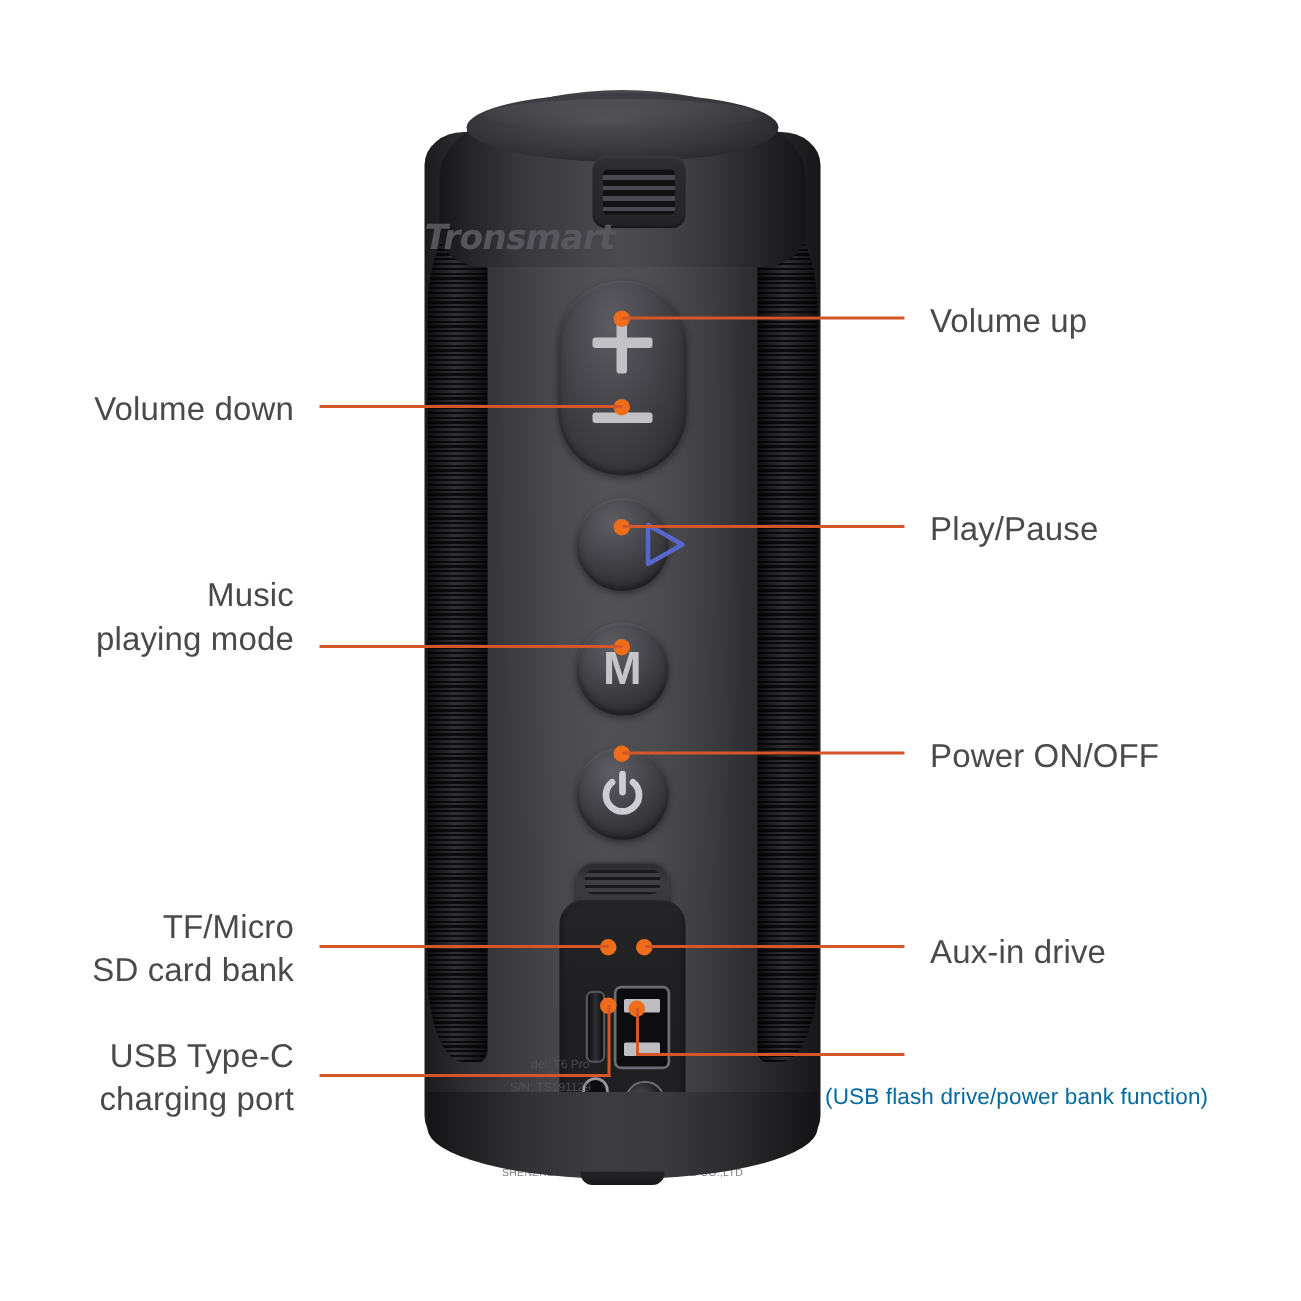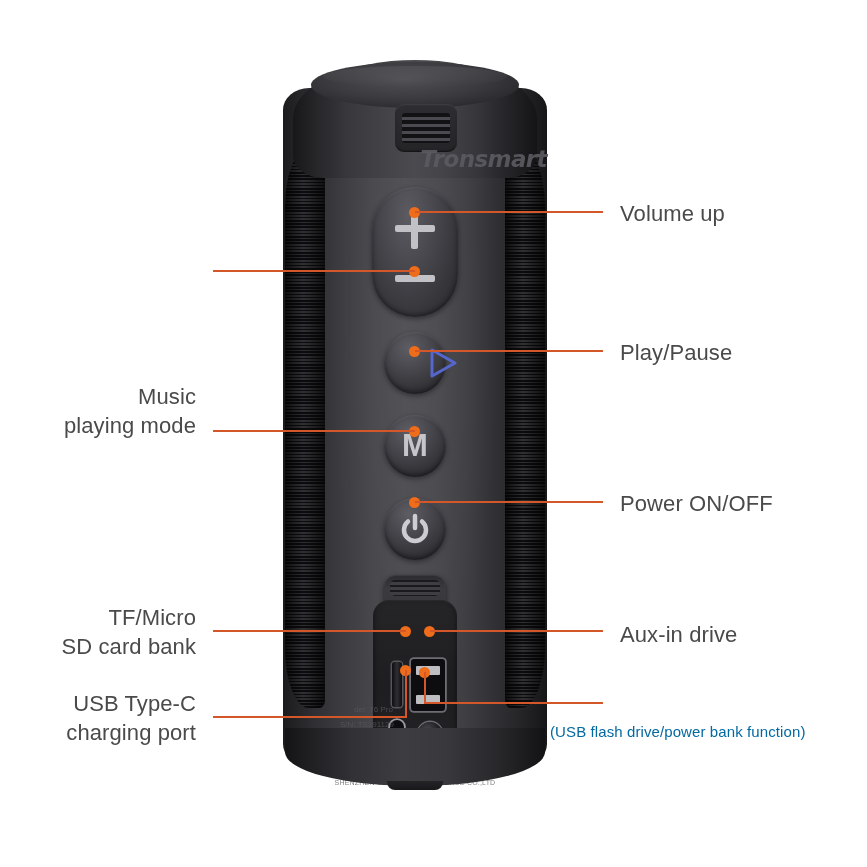--- a/index.html
+++ b/index.html
@@ -89,21 +89,21 @@
   }
   .vent .slats{
     position:absolute;left:7px;top:9px;width:48px;height:30px;
     background:repeating-linear-gradient(180deg,
       #121214 0px,#121214 4px,#4a4a50 4px,#4a4a50 7px);
     border-radius:3px;
   }
 
   
   .brand{
-    position:absolute;left:0;top:86px;width:264px;text-align:right;
+    position:absolute;left:0;top:86px;width:264px;text-align:left;
     font-family:"DejaVu Sans","Liberation Sans",sans-serif;
     font-size:23px;font-weight:700;font-style:italic;letter-spacing:-.6px;
     color:#5a5a60;opacity:.92;
   }
 
   
   .grille{
     position:absolute;top:88px;height:560px;width:40px;
     background:
       repeating-linear-gradient(0deg,
@@ -365,20 +365,21 @@
     <div class="bottom-cap"></div>
     <div class="bottom-foot"></div>
   </div>
 
   <div class="dot" style="left:409px;top:207px;"></div>
   <div class="lead h" style="left:415px;top:211px;width:188px;"></div>
   <div class="label right" style="left:620px;top:199px;">Volume up</div>
 
   <div class="dot" style="left:409px;top:266px;"></div>
   <div class="lead h" style="left:213px;top:270px;width:202px;"></div>
+  <div class="label left" style="left:0px;top:258px;width:196px;">Volume down</div>
 
   <div class="dot" style="left:409px;top:346px;"></div>
   <div class="lead h" style="left:415px;top:350px;width:188px;"></div>
   <div class="label right" style="left:620px;top:338px;">Play/Pause</div>
 
   <div class="dot" style="left:409px;top:426px;"></div>
   <div class="lead h" style="left:213px;top:430px;width:202px;"></div>
   <div class="label left" style="left:0px;top:382px;width:196px;">Music
 playing mode</div>
 

